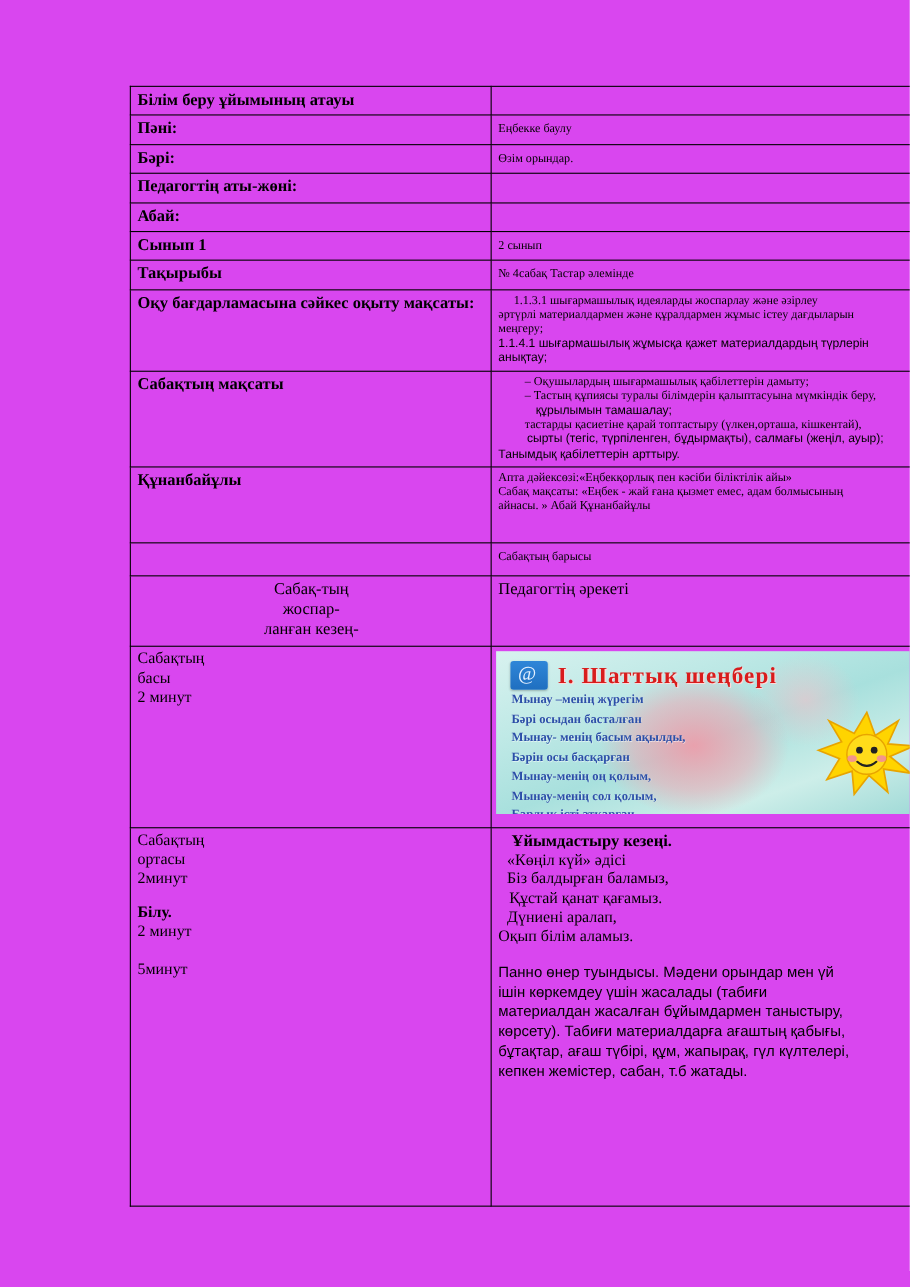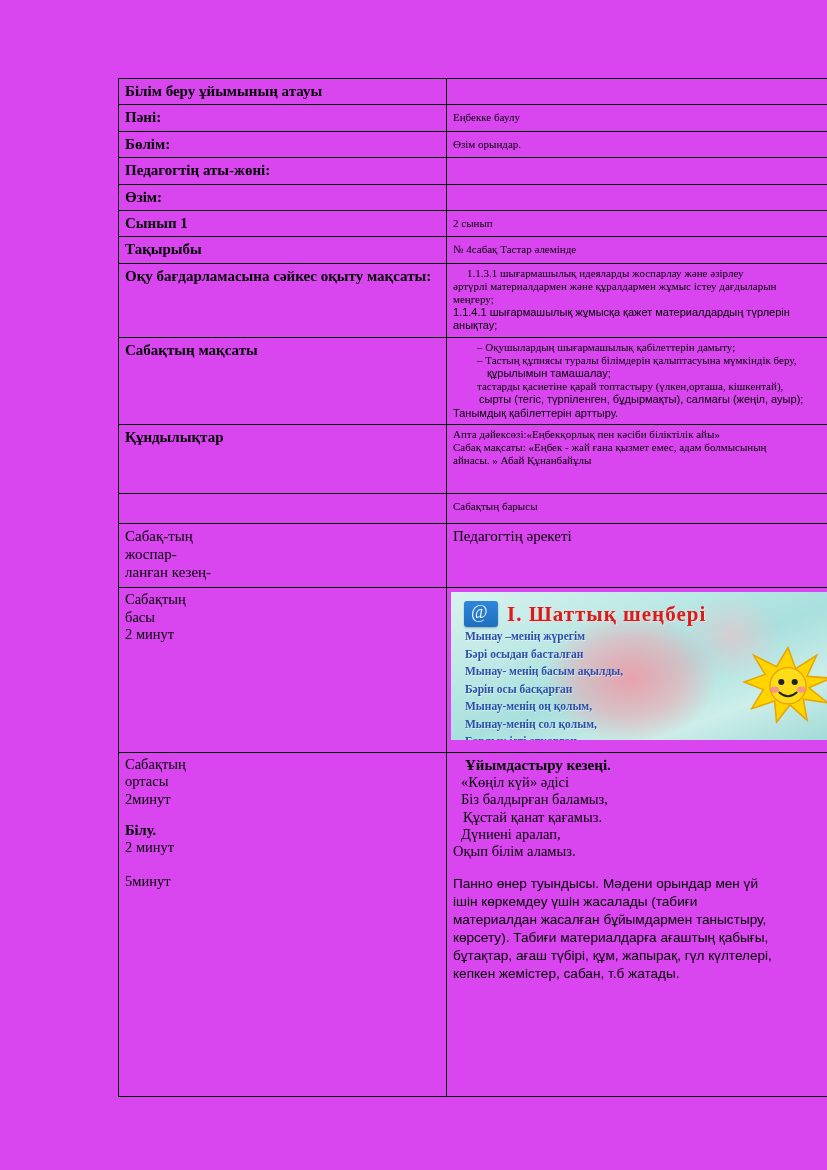--- a/index.html
+++ b/index.html
@@ -69,21 +69,21 @@
 
   .indent1 { padding-left: 14px; }
   .indent2 { padding-left: 24px; }
 
   
   .c1 { width: 110px; }
   .c2 { width: 344px; }
   .c3 { width: 126px; }
   .c4 { width: 300px; }
 
-  .colhead { font-size: 15px; }
+  .colhead { font-size: 15px; text-align: center; }
 
   .minicell { font-size: 14.5px; }
   .minicell-sans {
     font-family: "Liberation Sans", "DejaVu Sans", sans-serif;
     font-size: 13.5px;
     line-height: 1.35;
   }
   .body-sans {
     font-family: "Liberation Sans", "DejaVu Sans", sans-serif;
     font-size: 13.6px;
@@ -178,39 +178,39 @@
         <td class="c-label">
           <span class="lbl-bold">Пәні:</span>
         </td>
         <td class="c-value">
           <span class="val">Еңбекке баулу</span>
         </td>
       </tr>
 
       <tr>
         <td class="c-label">
-          <span class="lbl-bold">Бөлім:</span>
+          <span class="lbl-bold">Бәрі:</span>
         </td>
         <td class="c-value">
           <span class="val">Өзім орындар.</span>
         </td>
       </tr>
 
       <tr>
         <td class="c-label">
           <span class="lbl-bold">Педагогтің аты-жөні:</span>
         </td>
         <td class="c-value">
           <span class="val"></span>
         </td>
       </tr>
 
       <tr>
         <td class="c-label">
-          <span class="lbl-bold">Өзім:</span>
+          <span class="lbl-bold">Абай:</span>
         </td>
         <td class="c-value">
           <span class="val"></span>
         </td>
       </tr>
 
       <tr>
         <td class="c-label">
           <span class="lbl-bold">Сынып  1</span>
         </td>
@@ -254,21 +254,21 @@
             <div class="obj-line sans" style="padding-left:34px;">құрылымын тамашалау;</div>
             <div class="obj-line indent2">тастарды қасиетіне қарай топтастыру (үлкен,орташа, кішкентай),</div>
             <div class="obj-line sans" style="padding-left:26px;">сырты (тегіс, түрпіленген, бұдырмақты), салмағы (жеңіл, ауыр);</div>
             <div class="obj-line sans">Танымдық қабілеттерін  арттыру.</div>
           </div>
         </td>
       </tr>
 
       <tr>
         <td class="c-label">
-          <span class="lbl-bold">Құндылықтар</span>
+          <span class="lbl-bold">Құнанбайұлы</span>
         </td>
         <td class="c-value" style="padding-bottom:26px;">
           <div class="val">
             <div class="obj-line">Апта дәйексөзі:«Еңбекқорлық пен кәсіби біліктілік айы»</div>
             <div class="obj-line">Сабақ мақсаты: «Еңбек - жай ғана қызмет емес, адам болмысының</div>
             <div class="obj-line">айнасы. » Абай Құнанбайұлы</div>
           </div>
         </td>
       </tr>
 

